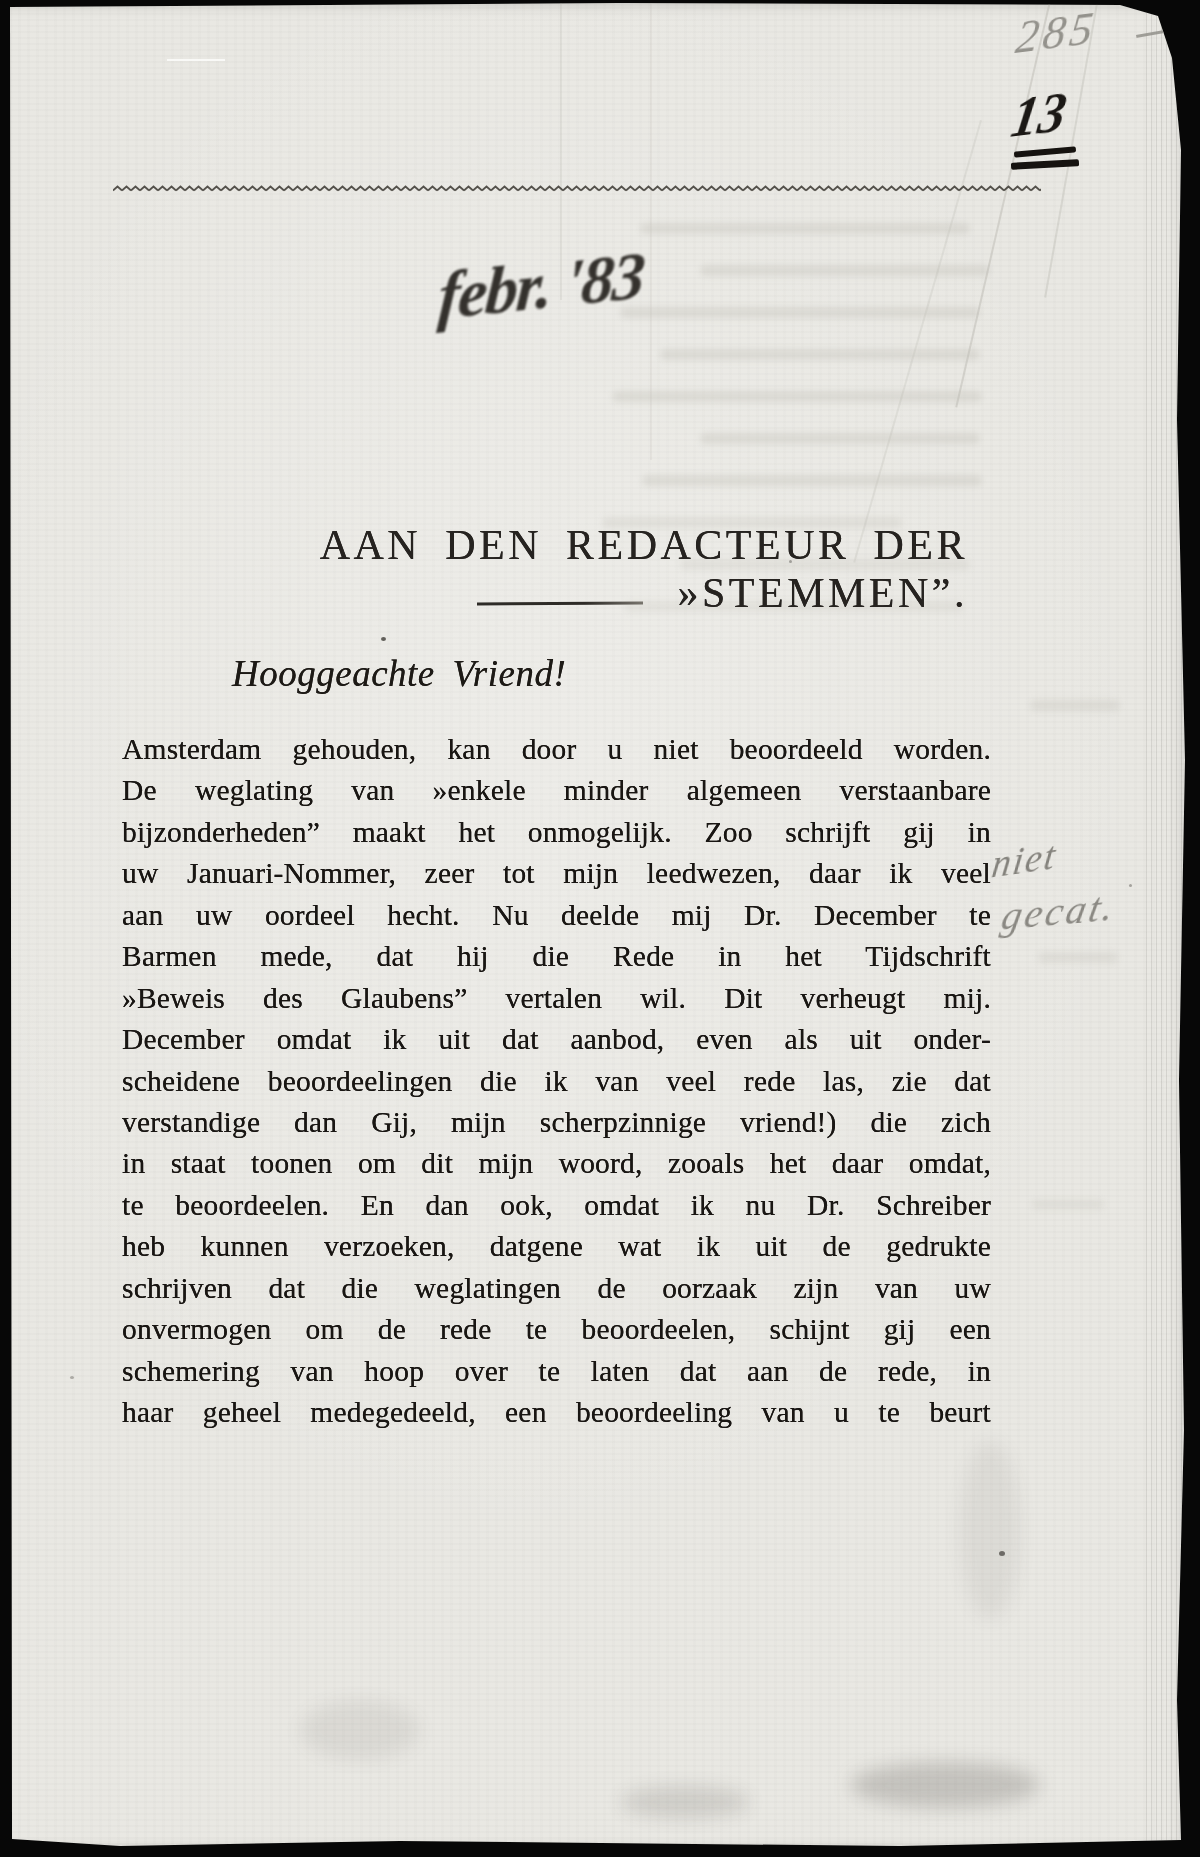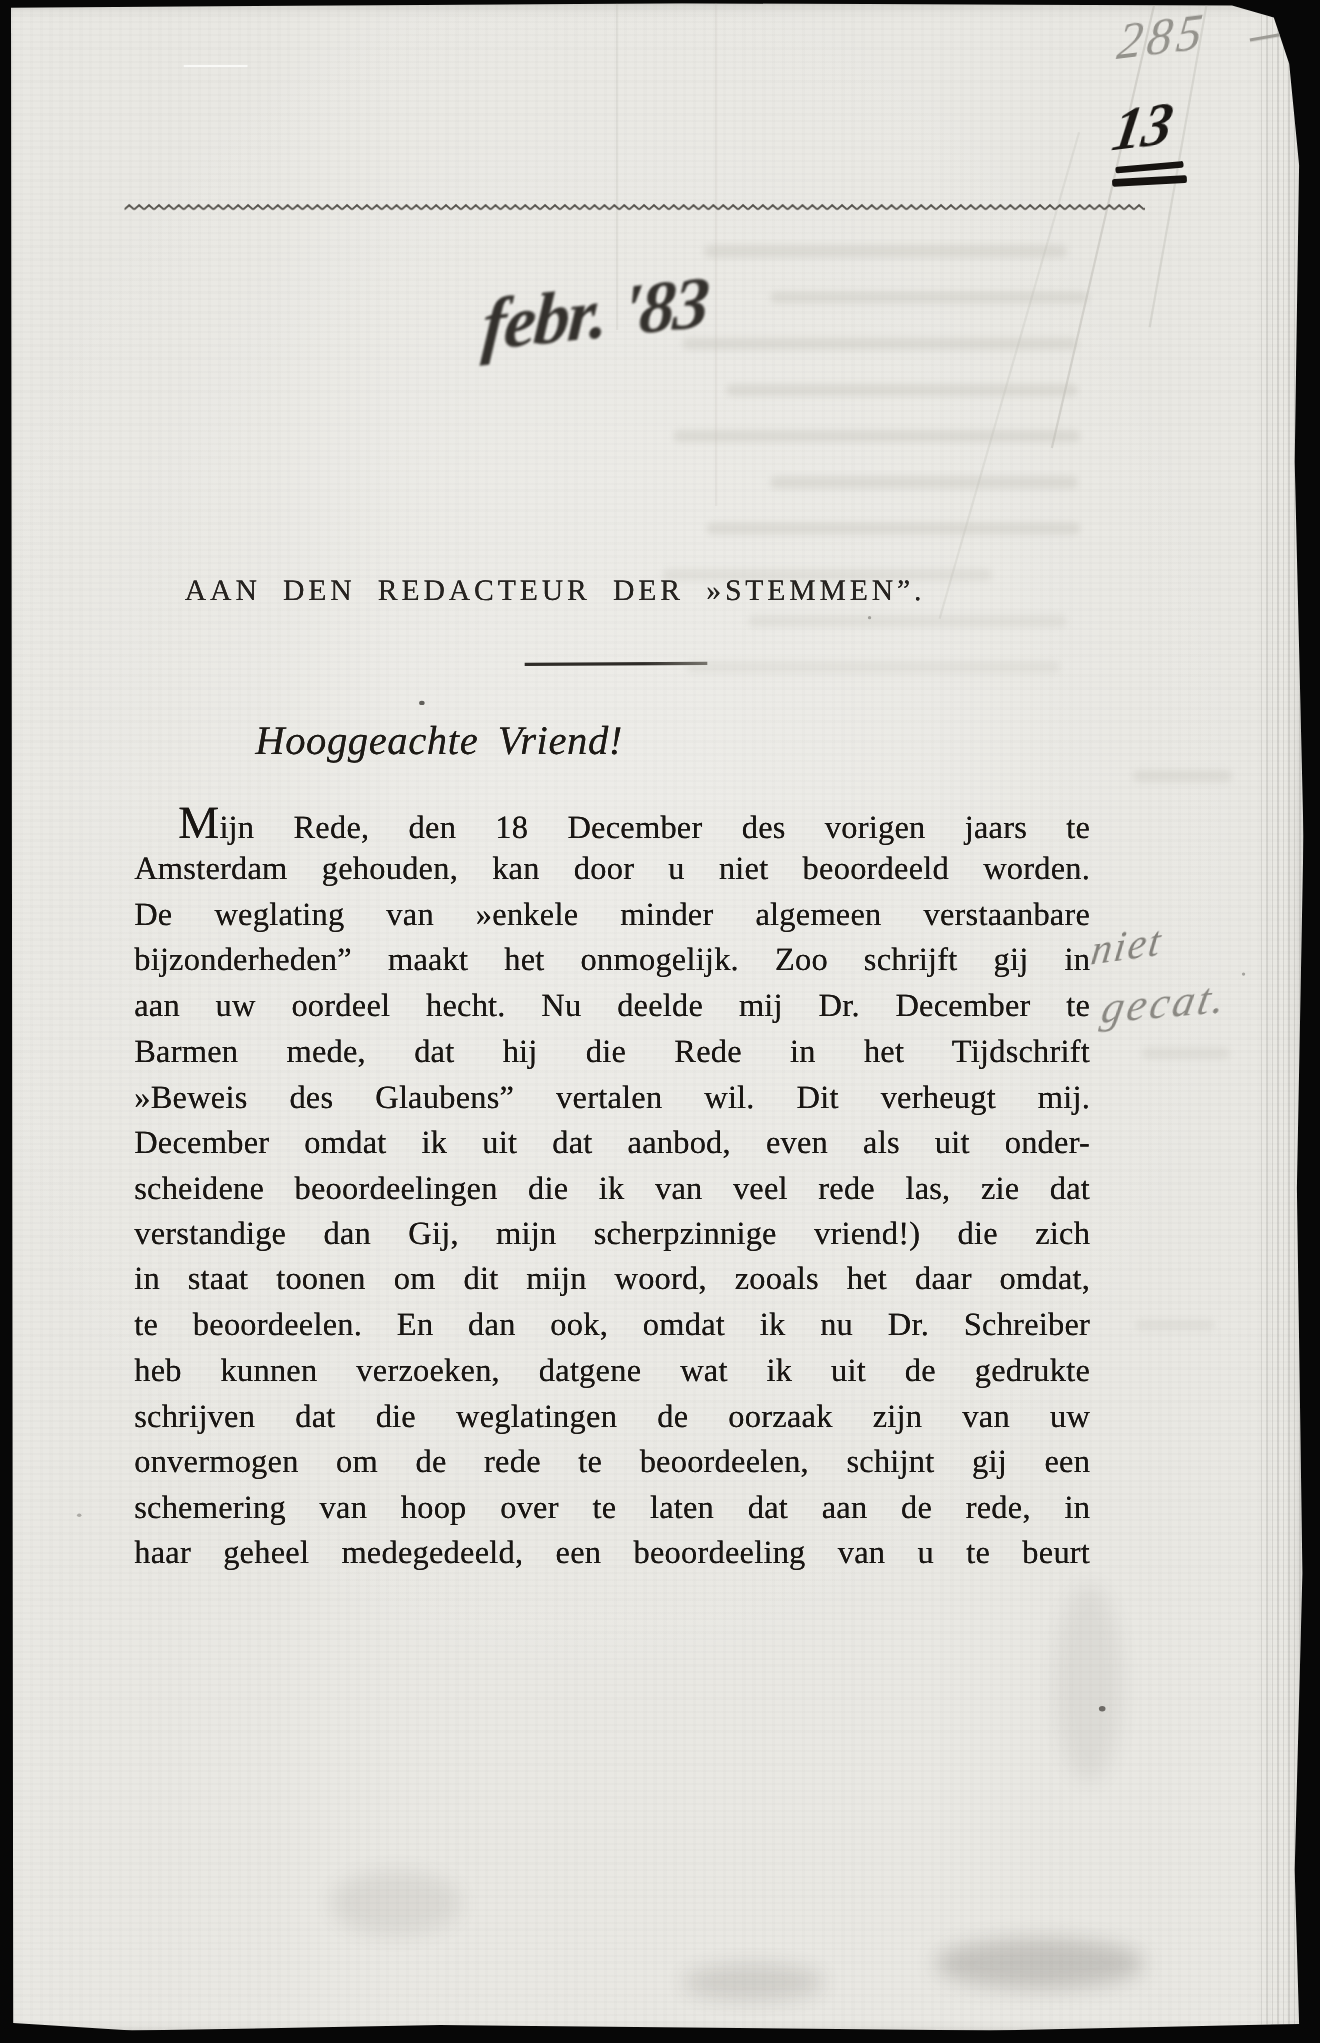--- a/index.html
+++ b/index.html
@@ -86,22 +86,22 @@
   .date-note{
     left:438px;top:248px;font-weight:700;font-style:italic;font-size:66px;letter-spacing:-2px;
     color:var(--charcoal);transform:rotate(-6deg) skewX(-10deg);filter:blur(.8px);opacity:.95;
   }
   .margin-note{color:#73716b;font-style:italic;filter:blur(.4px);}
   .note-niet {left:992px;top:838px;font-size:38px;transform:rotate(-8deg) skewX(-16deg);letter-spacing:2px;opacity:.85;}
   .note-gecat{left:1002px;top:888px;font-size:40px;transform:rotate(-5deg) skewX(-16deg);letter-spacing:3px;opacity:.80;}
   
   .zigzag{position:absolute;left:113px;top:183px;opacity:.85;}
   .title{
-    position:absolute;left:168px;top:521px;width:800px;text-align:left;
-    font-size:27px;letter-spacing:3.5px;word-spacing:10px;color:#262320;
+    position:absolute;left:168px;top:521px;width:800px;text-align:right;
+    font-size:42px;letter-spacing:3.5px;word-spacing:10px;color:#262320;
     text-shadow:0 0 .6px currentColor;
   }
   .title-rule{position:absolute;left:477px;top:602px;width:166px;height:3px;
     background:linear-gradient(90deg,#2e2b27 0 65%,#77746d);transform:rotate(-.3deg);}
   .salutation{
     position:absolute;left:232px;top:652px;font-style:italic;font-size:37px;color:#1d1a16;
     text-shadow:0 0 .5px currentColor;letter-spacing:.5px;word-spacing:8px;
   }
   .body-text{position:absolute;left:122px;top:729px;width:869px;}
   .body-line{
@@ -165,24 +165,24 @@
       </pattern>
     </defs>
     <rect width="928" height="11" fill="url(#zz)"></rect>
   </svg>
 
   <div class="title">AAN DEN REDACTEUR DER »STEMMEN”.</div>
   <div class="title-rule"></div>
   <div class="salutation">Hooggeachte Vriend!</div>
 
   <div class="body-text">
-    <div class="body-line first">Mijn Rede, den 18 December des vorigen jaars te</div>
     <div class="body-line">Amsterdam gehouden, kan door u niet beoordeeld worden.</div>
     <div class="body-line">De weglating van »enkele minder algemeen verstaanbare</div>
     <div class="body-line">bijzonderheden” maakt het onmogelijk. Zoo schrijft gij in</div>
+    <div class="body-line">uw Januari-Nommer, zeer tot mijn leedwezen, daar ik veel</div>
     <div class="body-line">aan uw oordeel hecht. Nu deelde mij Dr. December te</div>
     <div class="body-line">Barmen mede, dat hij die Rede in het Tijdschrift</div>
     <div class="body-line">»Beweis des Glaubens” vertalen wil. Dit verheugt mij.</div>
     <div class="body-line">December omdat ik uit dat aanbod, even als uit onder-</div>
     <div class="body-line">scheidene beoordeelingen die ik van veel rede las, zie dat</div>
     <div class="body-line">verstandige dan Gij, mijn scherpzinnige vriend!) die zich</div>
     <div class="body-line">in staat toonen om dit mijn woord, zooals het daar omdat,</div>
     <div class="body-line">te beoordeelen. En dan ook, omdat ik nu Dr. Schreiber</div>
     <div class="body-line">heb kunnen verzoeken, datgene wat ik uit de gedrukte</div>
     <div class="body-line">schrijven dat die weglatingen de oorzaak zijn van uw</div>

